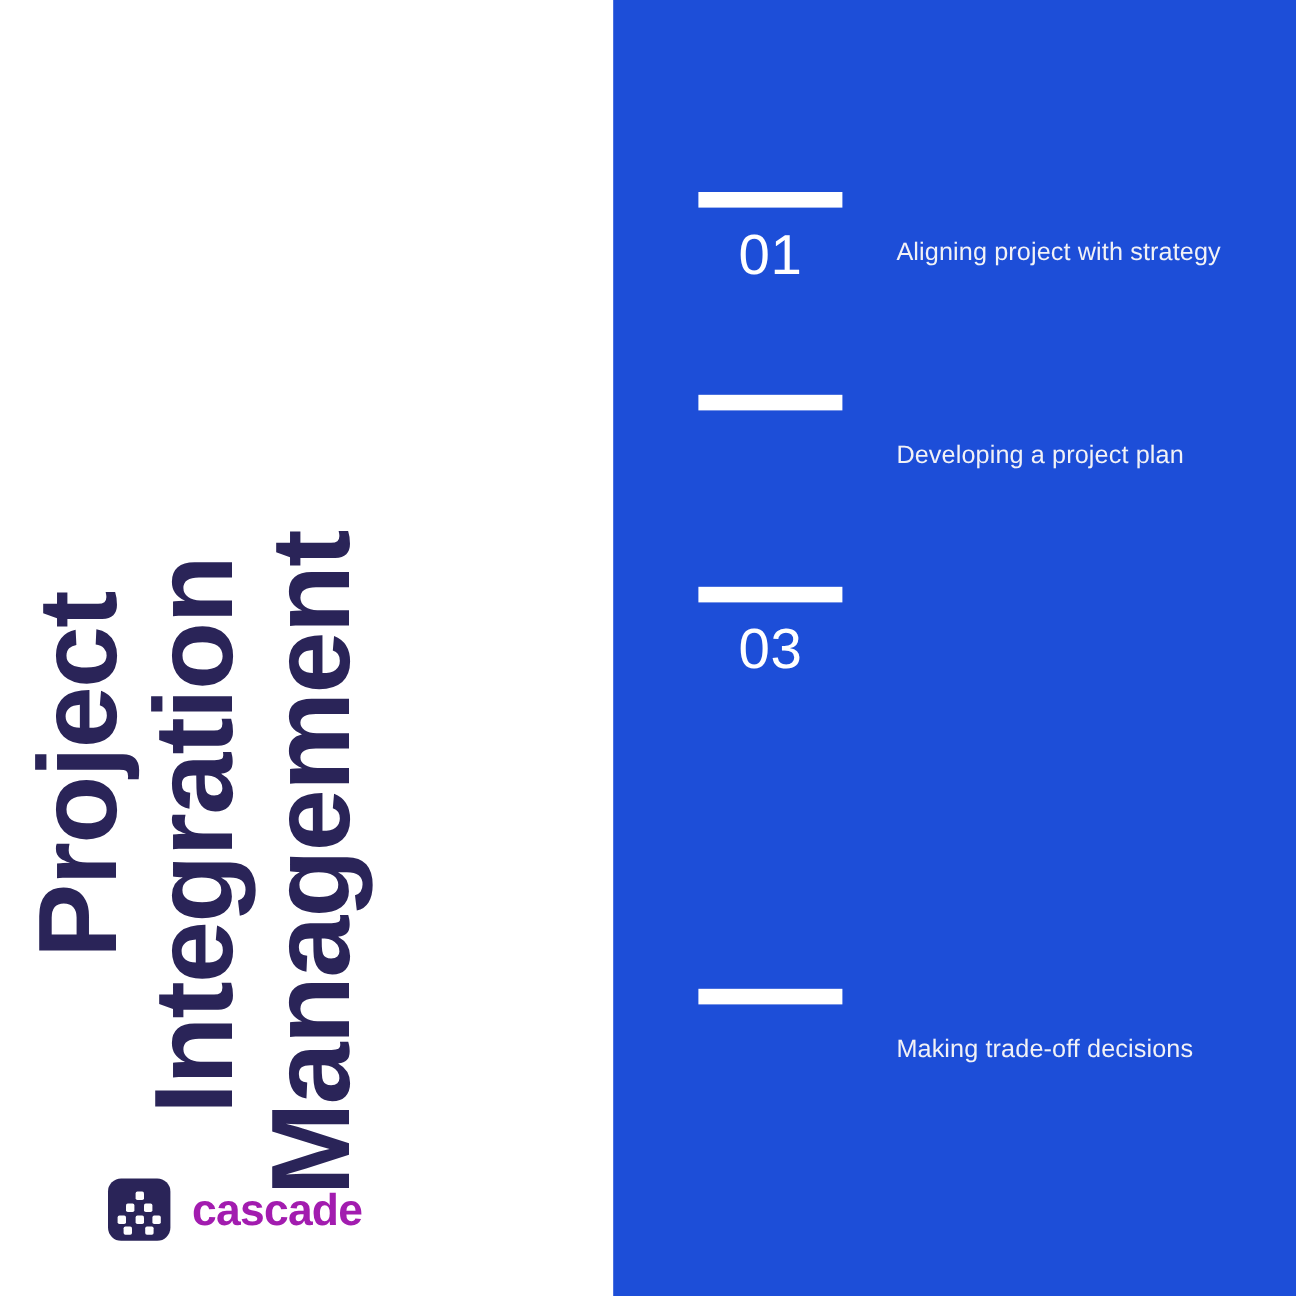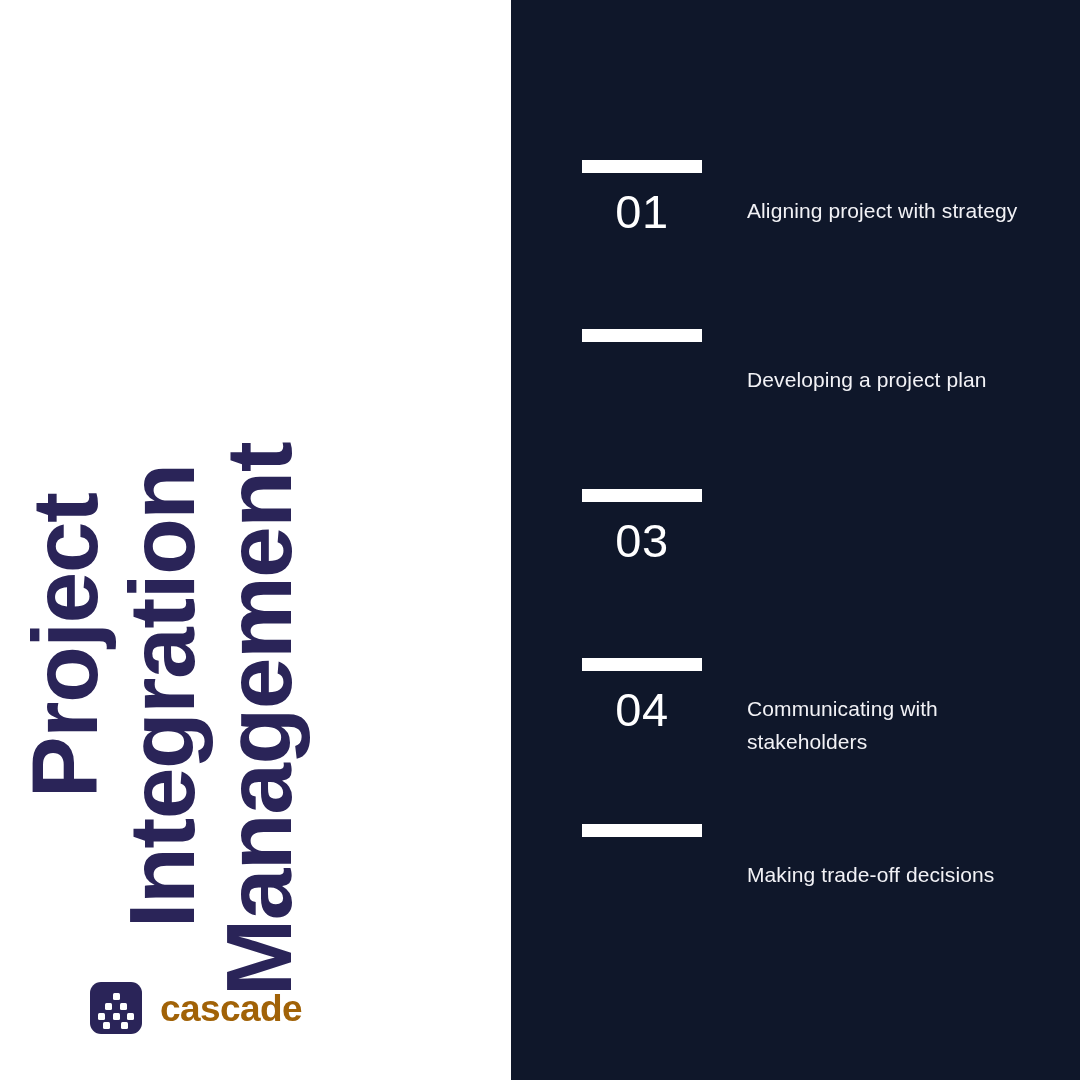--- a/index.html
+++ b/index.html
@@ -23,21 +23,21 @@
     overflow: hidden;
   }
 
   
   .right-panel {
     position: absolute;
     top: 0;
     left: 511px;
     width: 569px;
     height: 1080px;
-    background: #0f172a;
+    background: #1d4ed8;
   }
 
   
   .left-panel {
     position: absolute;
     top: 0;
     left: 0;
     width: 511px;
     height: 1080px;
     background: #ffffff;
@@ -98,21 +98,21 @@
   .logo-mark .d1 { left: 22.5px; top: 11px; }
   .logo-mark .d2 { left: 15px;   top: 21px; }
   .logo-mark .d3 { left: 30px;   top: 21px; }
   .logo-mark .d4 { left: 8px;    top: 31px; }
   .logo-mark .d5 { left: 22.5px; top: 31px; }
   .logo-mark .d6 { left: 37px;   top: 31px; }
   .logo-mark .d7 { left: 13px;   top: 40px; }
   .logo-mark .d8 { left: 31px;   top: 40px; }
 
   .logo-word {
-    color: #a16207;
+    color: #a21caf;
     font-family: "Liberation Sans", sans-serif;
     font-weight: bold;
     font-size: 37px;
     letter-spacing: -0.6px;
     line-height: 1;
   }
 
   
   .list {
     position: absolute;
@@ -210,25 +210,20 @@
       <div class="list-item item-1">
         <div class="item-rule"></div>
         <div class="item-text">Developing a project plan</div>
       </div>
 
       <div class="list-item item-2">
         <div class="item-rule"></div>
         <div class="item-number">03</div>
       </div>
 
-      <div class="list-item item-3">
-        <div class="item-rule"></div>
-        <div class="item-number">04</div>
-        <div class="item-text">Communicating with stakeholders</div>
-      </div>
 
       <div class="list-item item-4">
         <div class="item-rule"></div>
         <div class="item-text">Making trade-off decisions</div>
       </div>
 
     </div>
   </div>
 
 </div>

